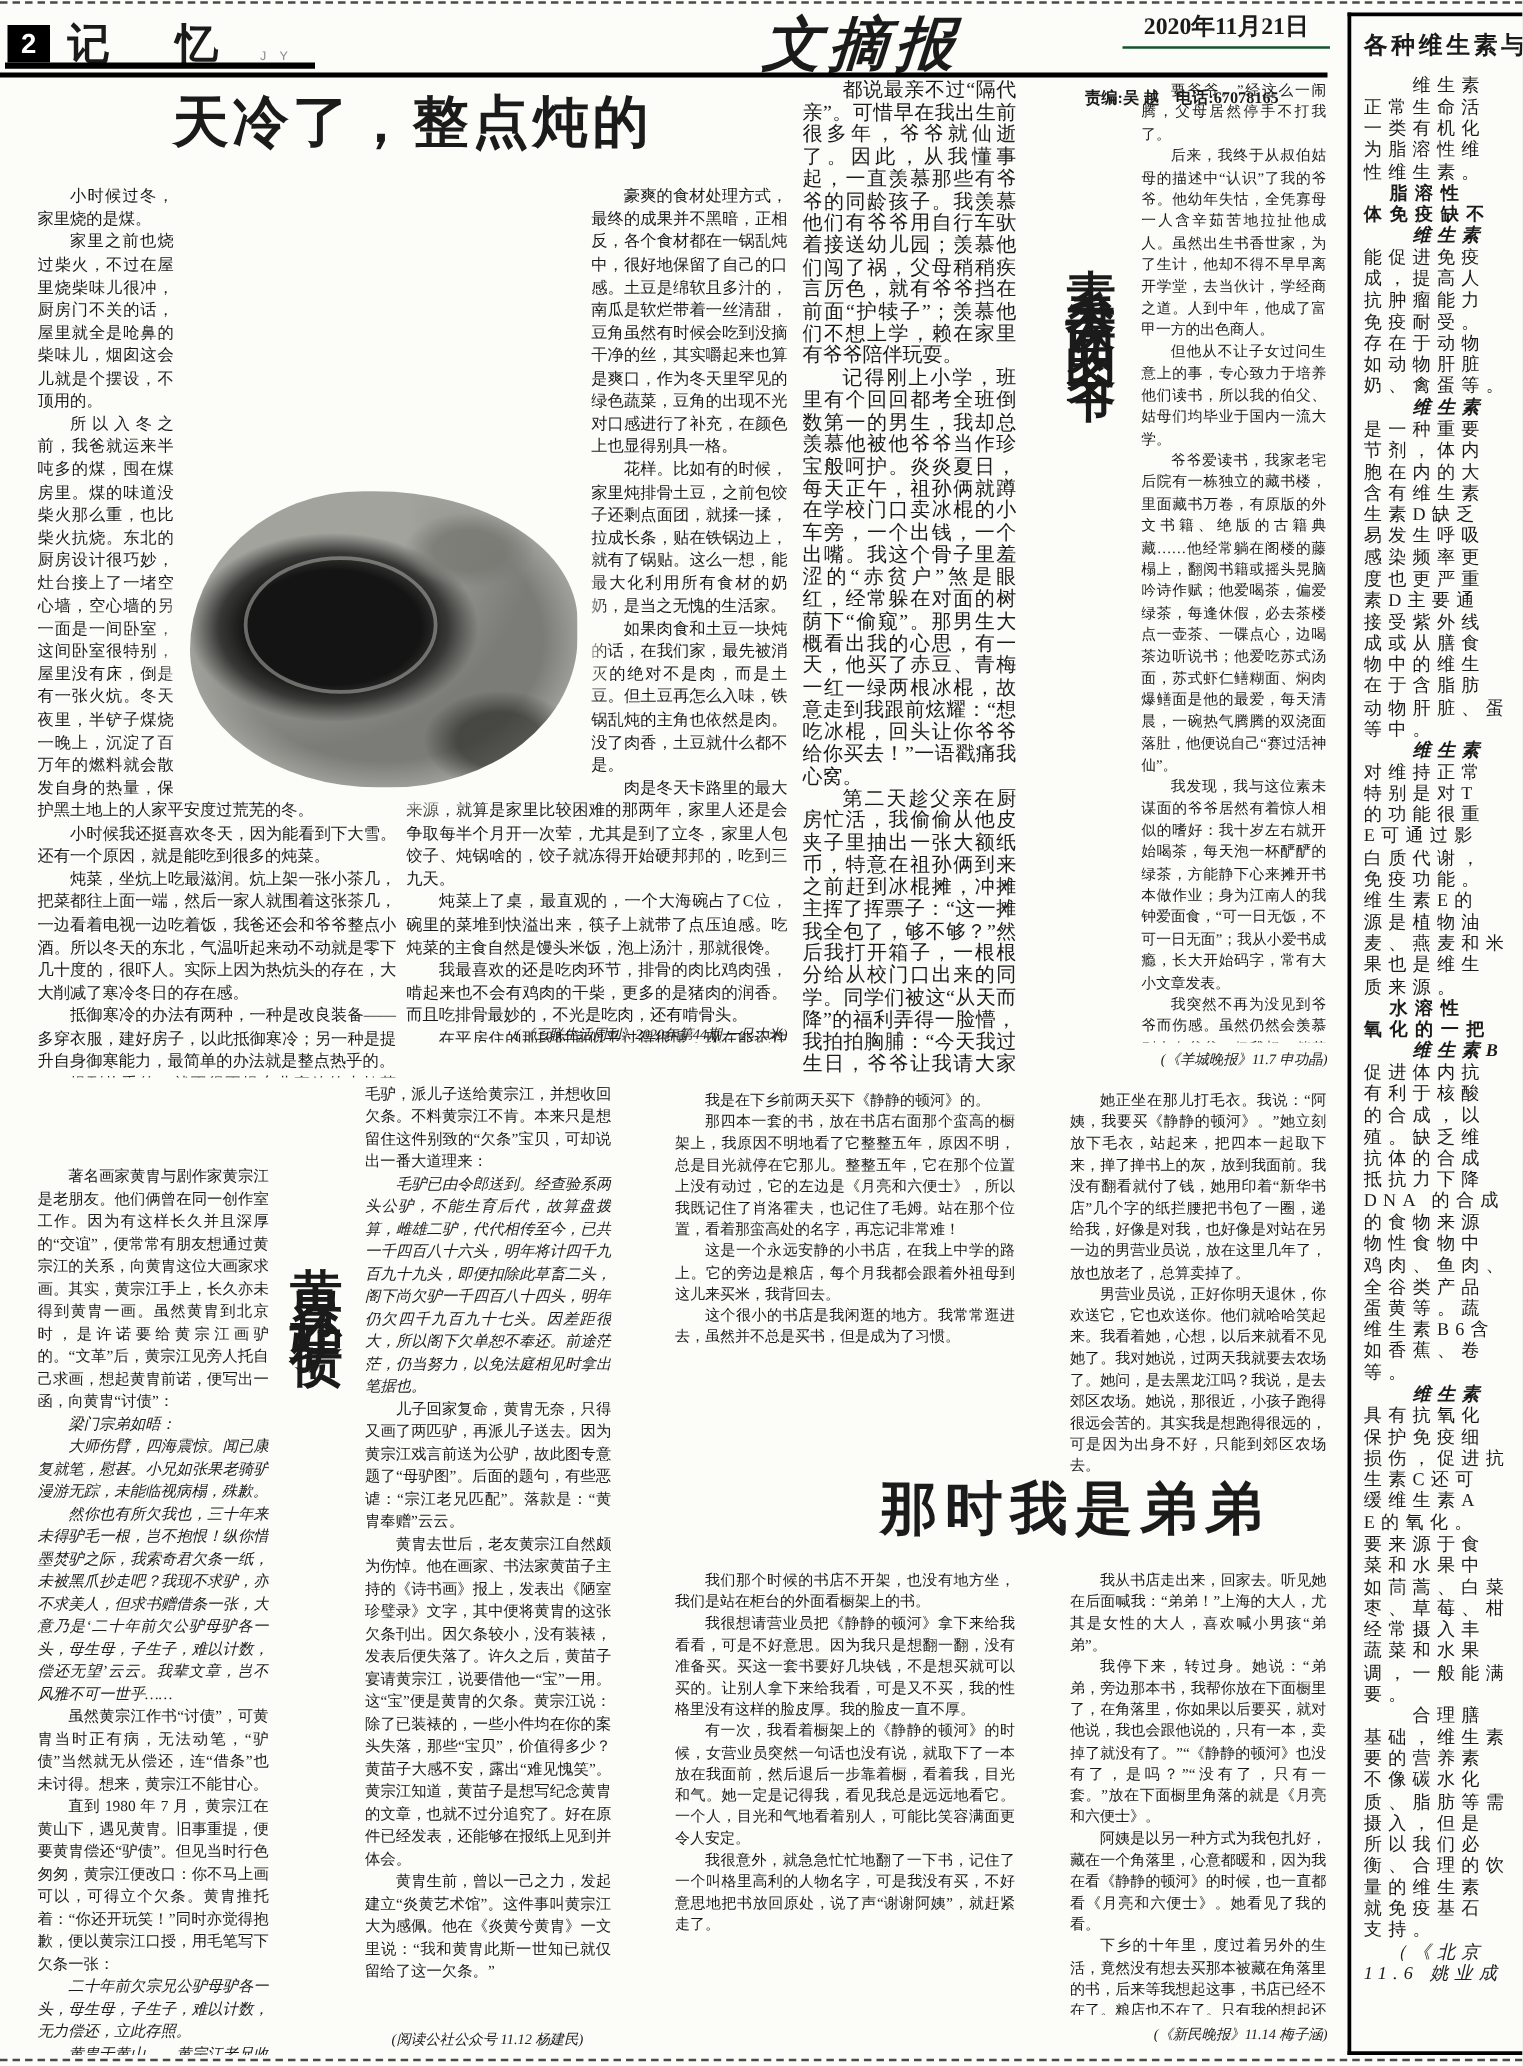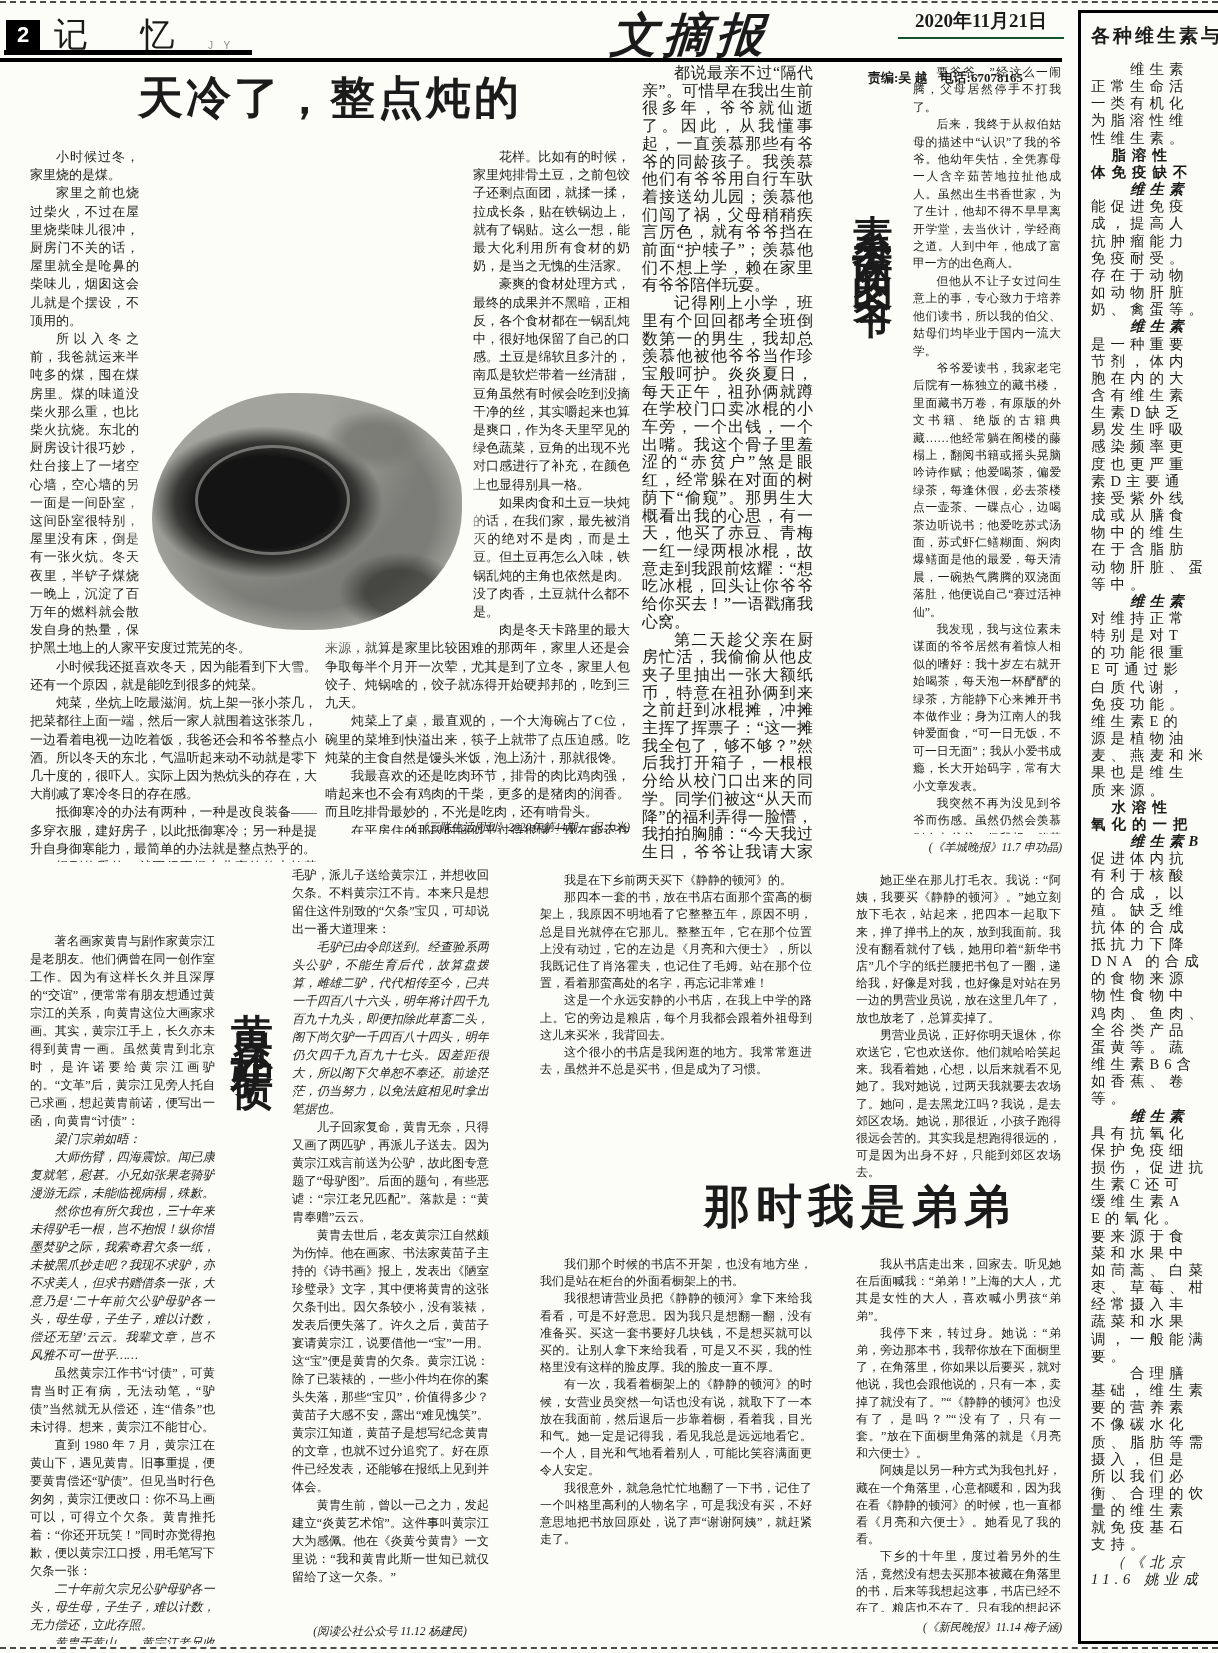--- a/index.html
+++ b/index.html
@@ -2,21 +2,21 @@
 <html><head>
 <meta charset="utf-8">
 <style>
   html,body{margin:0;padding:0;background:#e8e8e3;}
   .page{position:relative;width:1218px;height:1653px;background:#fcfcf8;overflow:hidden;
         font-family:"Liberation Serif","DejaVu Serif",serif;color:#1b1b1b;}
   .dash{position:absolute;left:0;width:100%;height:0;border-top:2px dashed #4a4a4a;}
   
   .pagebox{position:absolute;left:6px;top:20px;width:34px;height:30px;background:#000;color:#fff;
            font-weight:bold;font-size:22px;text-align:center;line-height:30px;font-family:"Liberation Sans",sans-serif;}
-  .section-title{position:absolute;left:54px;top:12px;font-size:34px;font-weight:normal;letter-spacing:22px;white-space:nowrap;}
+  .section-title{position:absolute;left:54px;top:12px;font-size:34px;font-weight:bold;letter-spacing:22px;white-space:nowrap;}
   .section-code{position:absolute;left:208px;top:40px;font-size:10px;color:#8a8a8a;letter-spacing:4px;font-family:"Liberation Sans",sans-serif;}
   .leftbar{position:absolute;left:4px;top:50px;width:248px;height:5px;background:#000;}
   .masthead{position:absolute;left:530px;top:4px;width:320px;text-align:center;font-size:47px;font-weight:bold;
             font-style:italic;letter-spacing:6px;transform:skewX(-4deg);}
   .date{position:absolute;left:898px;top:8px;width:166px;font-size:19px;font-weight:bold;text-align:center;
         border-bottom:2px solid #14532d;padding-bottom:3px;white-space:nowrap;}
   .editor{position:absolute;left:868px;top:40px;width:176px;font-size:13px;font-weight:bold;white-space:nowrap;margin-top:29px;}
   .rule-main{position:absolute;left:0;top:58px;width:1062px;height:4px;background:#000;}
   
   .col{position:absolute;font-size:13px;line-height:18.2px;text-align:justify;overflow:hidden;}
@@ -96,22 +96,22 @@
           <p class="p">所以入冬之前，我爸就运来半吨多的煤，囤在煤房里。煤的味道没柴火那么重，也比柴火抗烧。东北的厨房设计很巧妙，灶台接上了一堵空心墙，空心墙的另一面是一间卧室，这间卧室很特别，屋里没有床，倒是有一张火炕。冬天夜里，半铲子煤烧一晚上，沉淀了百万年的燃料就会散发自身的热量，保护黑土地上的人家平安度过荒芜的冬。</p>
           <p class="p">小时候我还挺喜欢冬天，因为能看到下大雪。还有一个原因，就是能吃到很多的炖菜。</p>
           <p class="p">炖菜，坐炕上吃最滋润。炕上架一张小茶几，把菜都往上面一端，然后一家人就围着这张茶几，一边看着电视一边吃着饭，我爸还会和爷爷整点小酒。所以冬天的东北，气温听起来动不动就是零下几十度的，很吓人。实际上因为热炕头的存在，大大削减了寒冷冬日的存在感。</p>
           <p class="p">抵御寒冷的办法有两种，一种是改良装备——多穿衣服，建好房子，以此抵御寒冷；另一种是提升自身御寒能力，最简单的办法就是整点热乎的。</p>
           <p class="p">提到热乎的，就不得不提东北豪放的大炖菜了。最出名的，像铁锅炖大鹅、猪肉炖粉条、小鸡炖蘑菇。这是规矩点的，如果不规矩的，直接把苞米、土豆、五花肉等啥的随便往锅里一丢，再随便倒点大酱、醋啥的，在灶上焖煮四十来分钟。开锅的时候，那个水汽直接就在厨房里散开，香味更是传得满屋都是。</p>
         </div>
     </div>
     <div class="col a1-col2">
       <div class="spacer-l"></div>
       <div>
+          <p class="p">豪爽的食材处理方式，最终的成果并不黑暗，正相反，各个食材都在一锅乱炖中，很好地保留了自己的口感。土豆是绵软且多汁的，南瓜是软烂带着一丝清甜，豆角虽然有时候会吃到没摘干净的丝，其实嚼起来也算是爽口，作为冬天里罕见的绿色蔬菜，豆角的出现不光对口感进行了补充，在颜色上也显得别具一格。</p>
           <p class="p">花样。比如有的时候，家里炖排骨土豆，之前包饺子还剩点面团，就揉一揉，拉成长条，贴在铁锅边上，就有了锅贴。这么一想，能最大化利用所有食材的奶奶，是当之无愧的生活家。</p>
-          <p class="p">豪爽的食材处理方式，最终的成果并不黑暗，正相反，各个食材都在一锅乱炖中，很好地保留了自己的口感。土豆是绵软且多汁的，南瓜是软烂带着一丝清甜，豆角虽然有时候会吃到没摘干净的丝，其实嚼起来也算是爽口，作为冬天里罕见的绿色蔬菜，豆角的出现不光对口感进行了补充，在颜色上也显得别具一格。</p>
           <p class="p">如果肉食和土豆一块炖的话，在我们家，最先被消灭的绝对不是肉，而是土豆。但土豆再怎么入味，铁锅乱炖的主角也依然是肉。没了肉香，土豆就什么都不是。</p>
           <p class="p">肉是冬天卡路里的最大来源，就算是家里比较困难的那两年，家里人还是会争取每半个月开一次荤，尤其是到了立冬，家里人包饺子、炖锅啥的，饺子就冻得开始硬邦邦的，吃到三九天。</p>
           <p class="p">炖菜上了桌，最直观的，一个大海碗占了C位，碗里的菜堆到快溢出来，筷子上就带了点压迫感。吃炖菜的主食自然是馒头米饭，泡上汤汁，那就很馋。</p>
           <p class="p">我最喜欢的还是吃肉环节，排骨的肉比鸡肉强，啃起来也不会有鸡肉的干柴，更多的是猪肉的润香。而且吃排骨最妙的，不光是吃肉，还有啃骨头。</p>
           <p class="p">在平房住的那段时间似乎过得很慢，现在能记住的，大概是家里的灯光，都是暖色调的。在白雪皑皑的窗外，屋里的橙色灯光下照着欢声笑语的一家人。</p>
         </div>
     </div>
     <div class="photo">
       <div class="rim"></div>
     </div>

